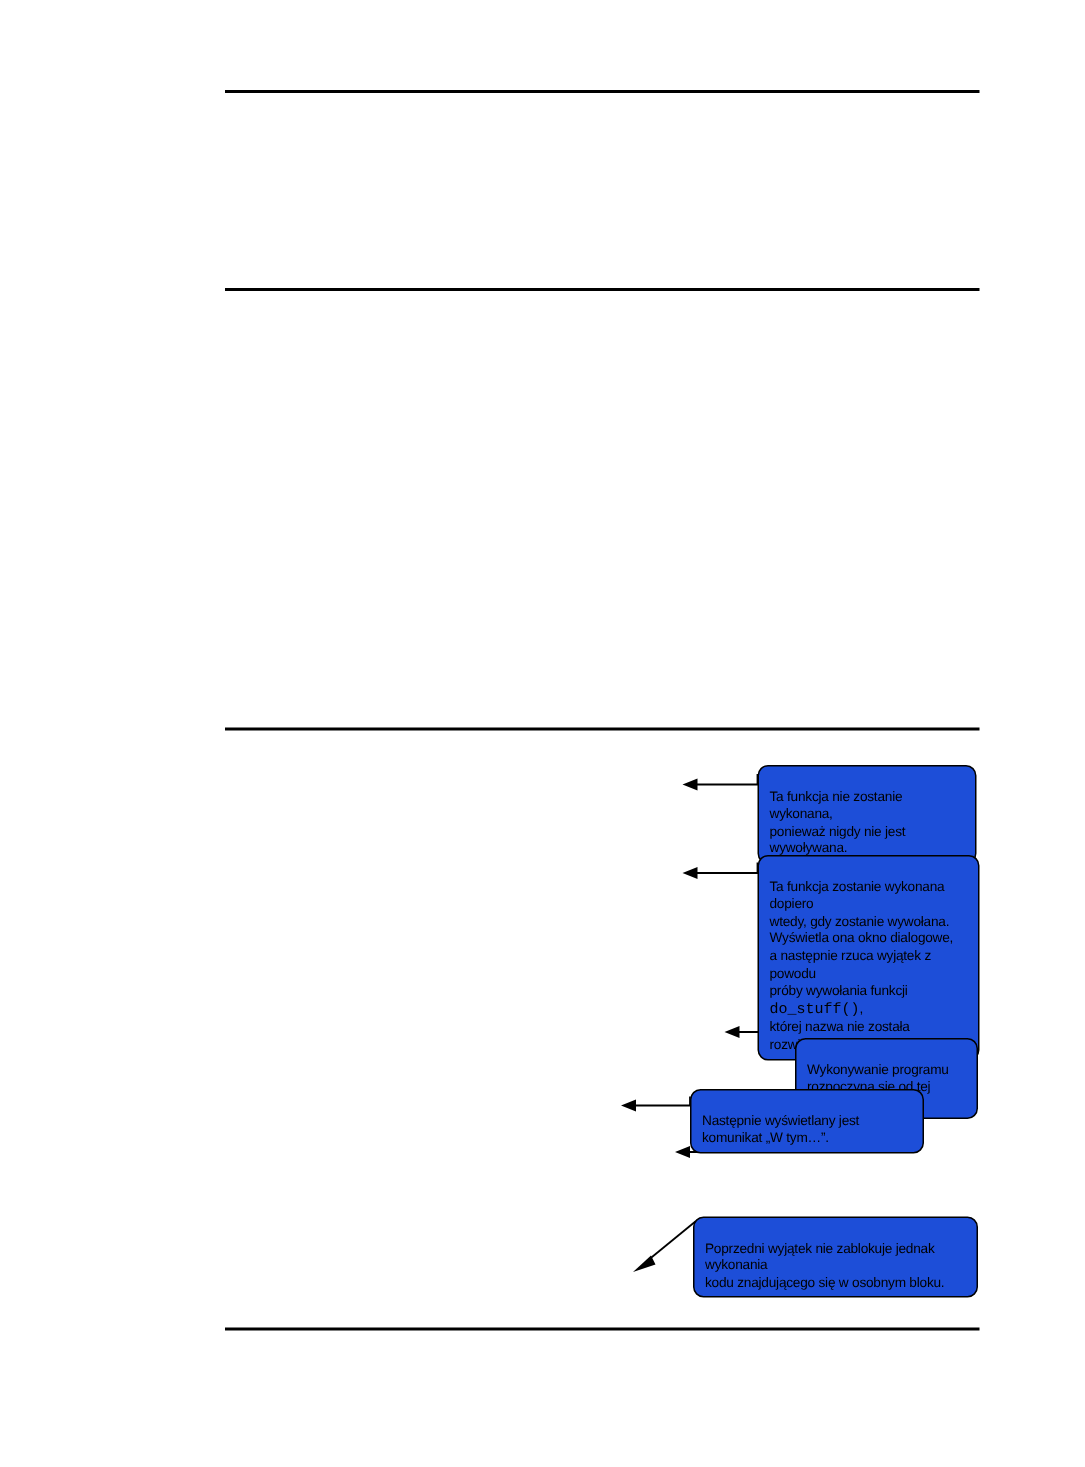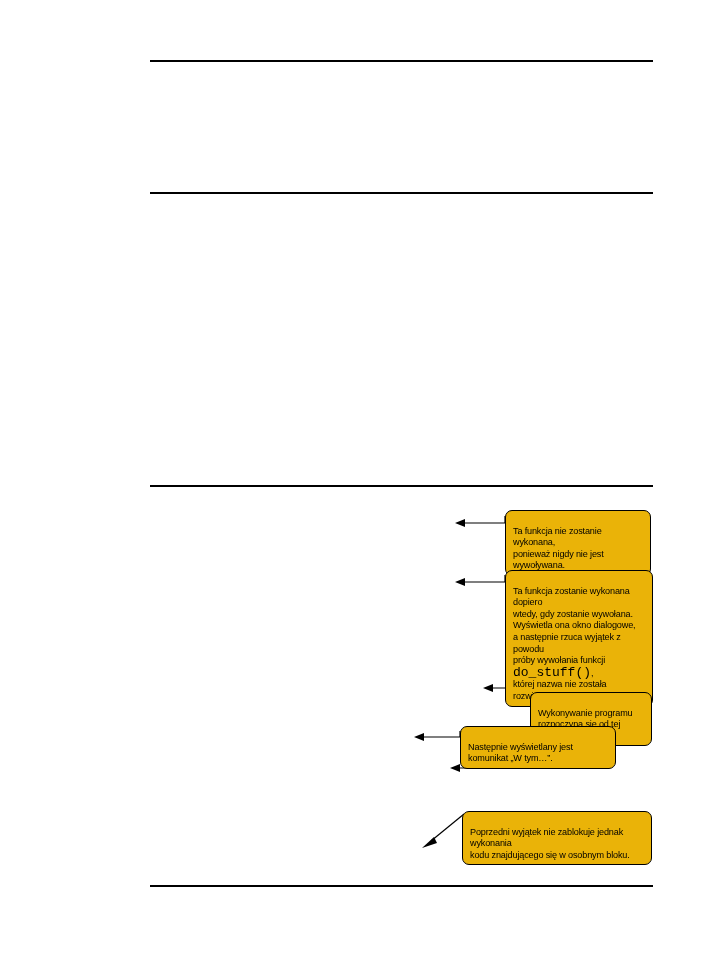--- a/index.html
+++ b/index.html
@@ -44,33 +44,33 @@
     top: 0;
     width: 723px;
     height: 978px;
   }
 
   .callout {
     position: absolute;
     box-sizing: border-box;
     border: 1.2px solid #000000;
     border-radius: 7px;
-    background: #eab308;
+    background: #1d4ed8;
     padding: 3px 6px 3px 7px;
     font-family: "Liberation Sans", sans-serif;
     font-size: 9.1px;
     line-height: 11.6px;
     color: #000000;
     letter-spacing: -0.15px;
     white-space: pre-line;
   }
 
   .callout .mono {
     font-family: "Liberation Mono", "DejaVu Sans Mono", monospace;
-    font-size: 13px;
+    font-size: 10px;
     letter-spacing: 0px;
   }
 
   
   .cb1 { left: 505px; top: 510px; width: 146px; }
   .cb2 { left: 505px; top: 570px; width: 148px; }
   .cb3 { left: 530px; top: 676px; width: 122px; margin-top: 16px; }
   .cb4 { left: 460px; top: 726px; width: 156px; }
   .cb5 { left: 500px; top: 756px; width: 152px; }
   .cb6 { left: 462px; top: 811px; width: 190px; }

